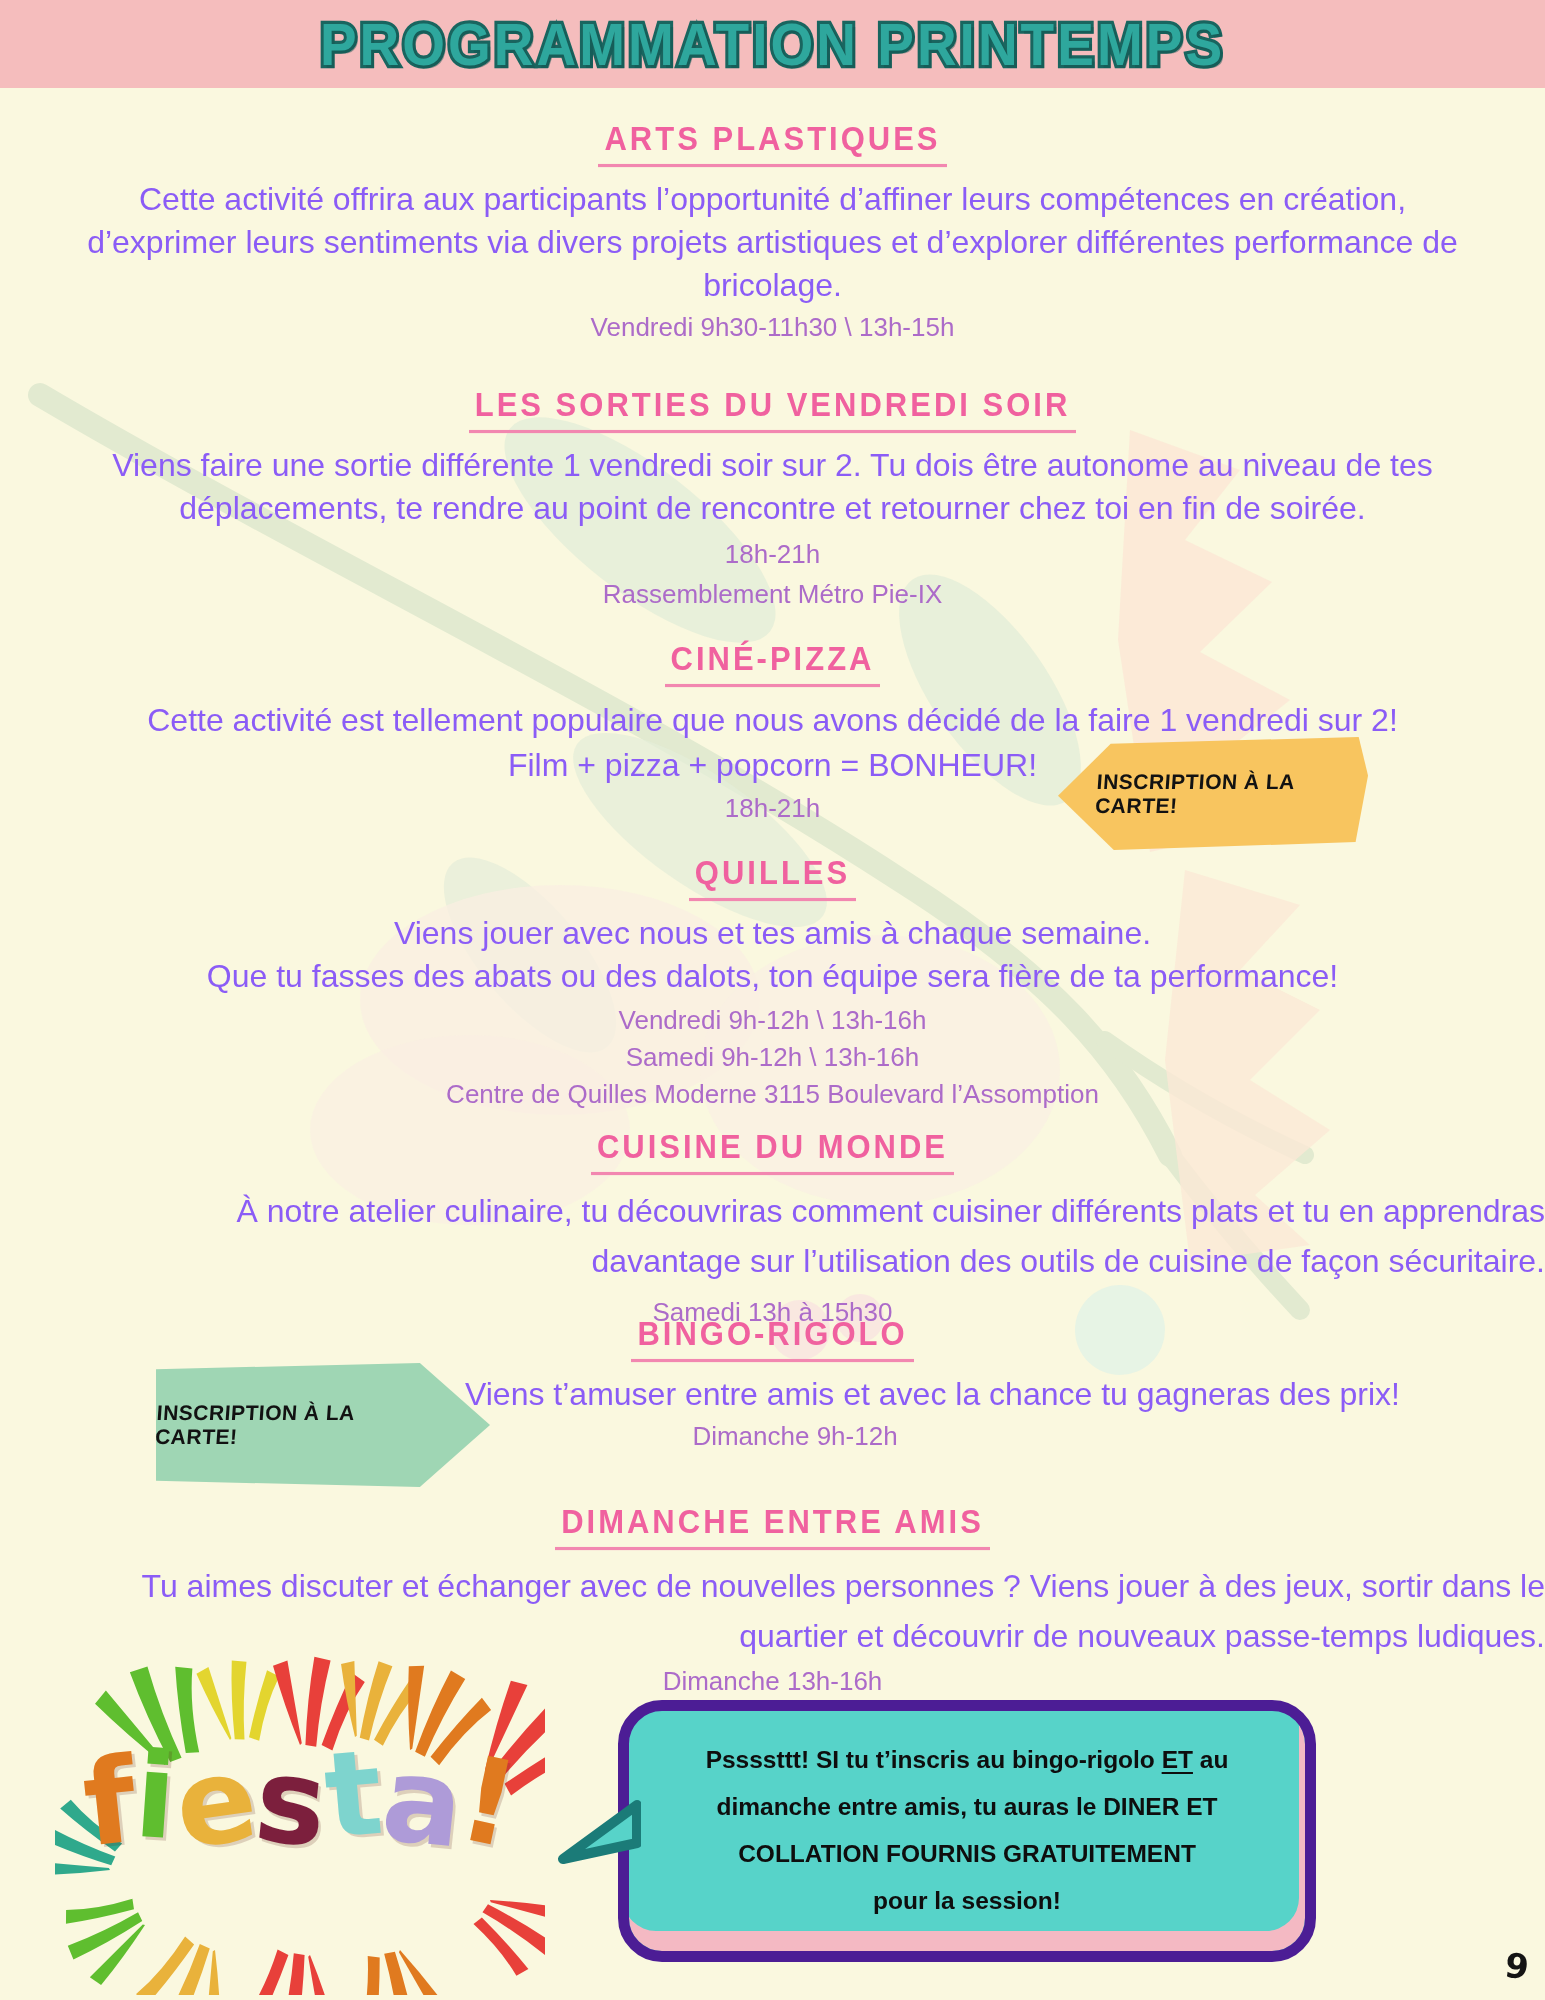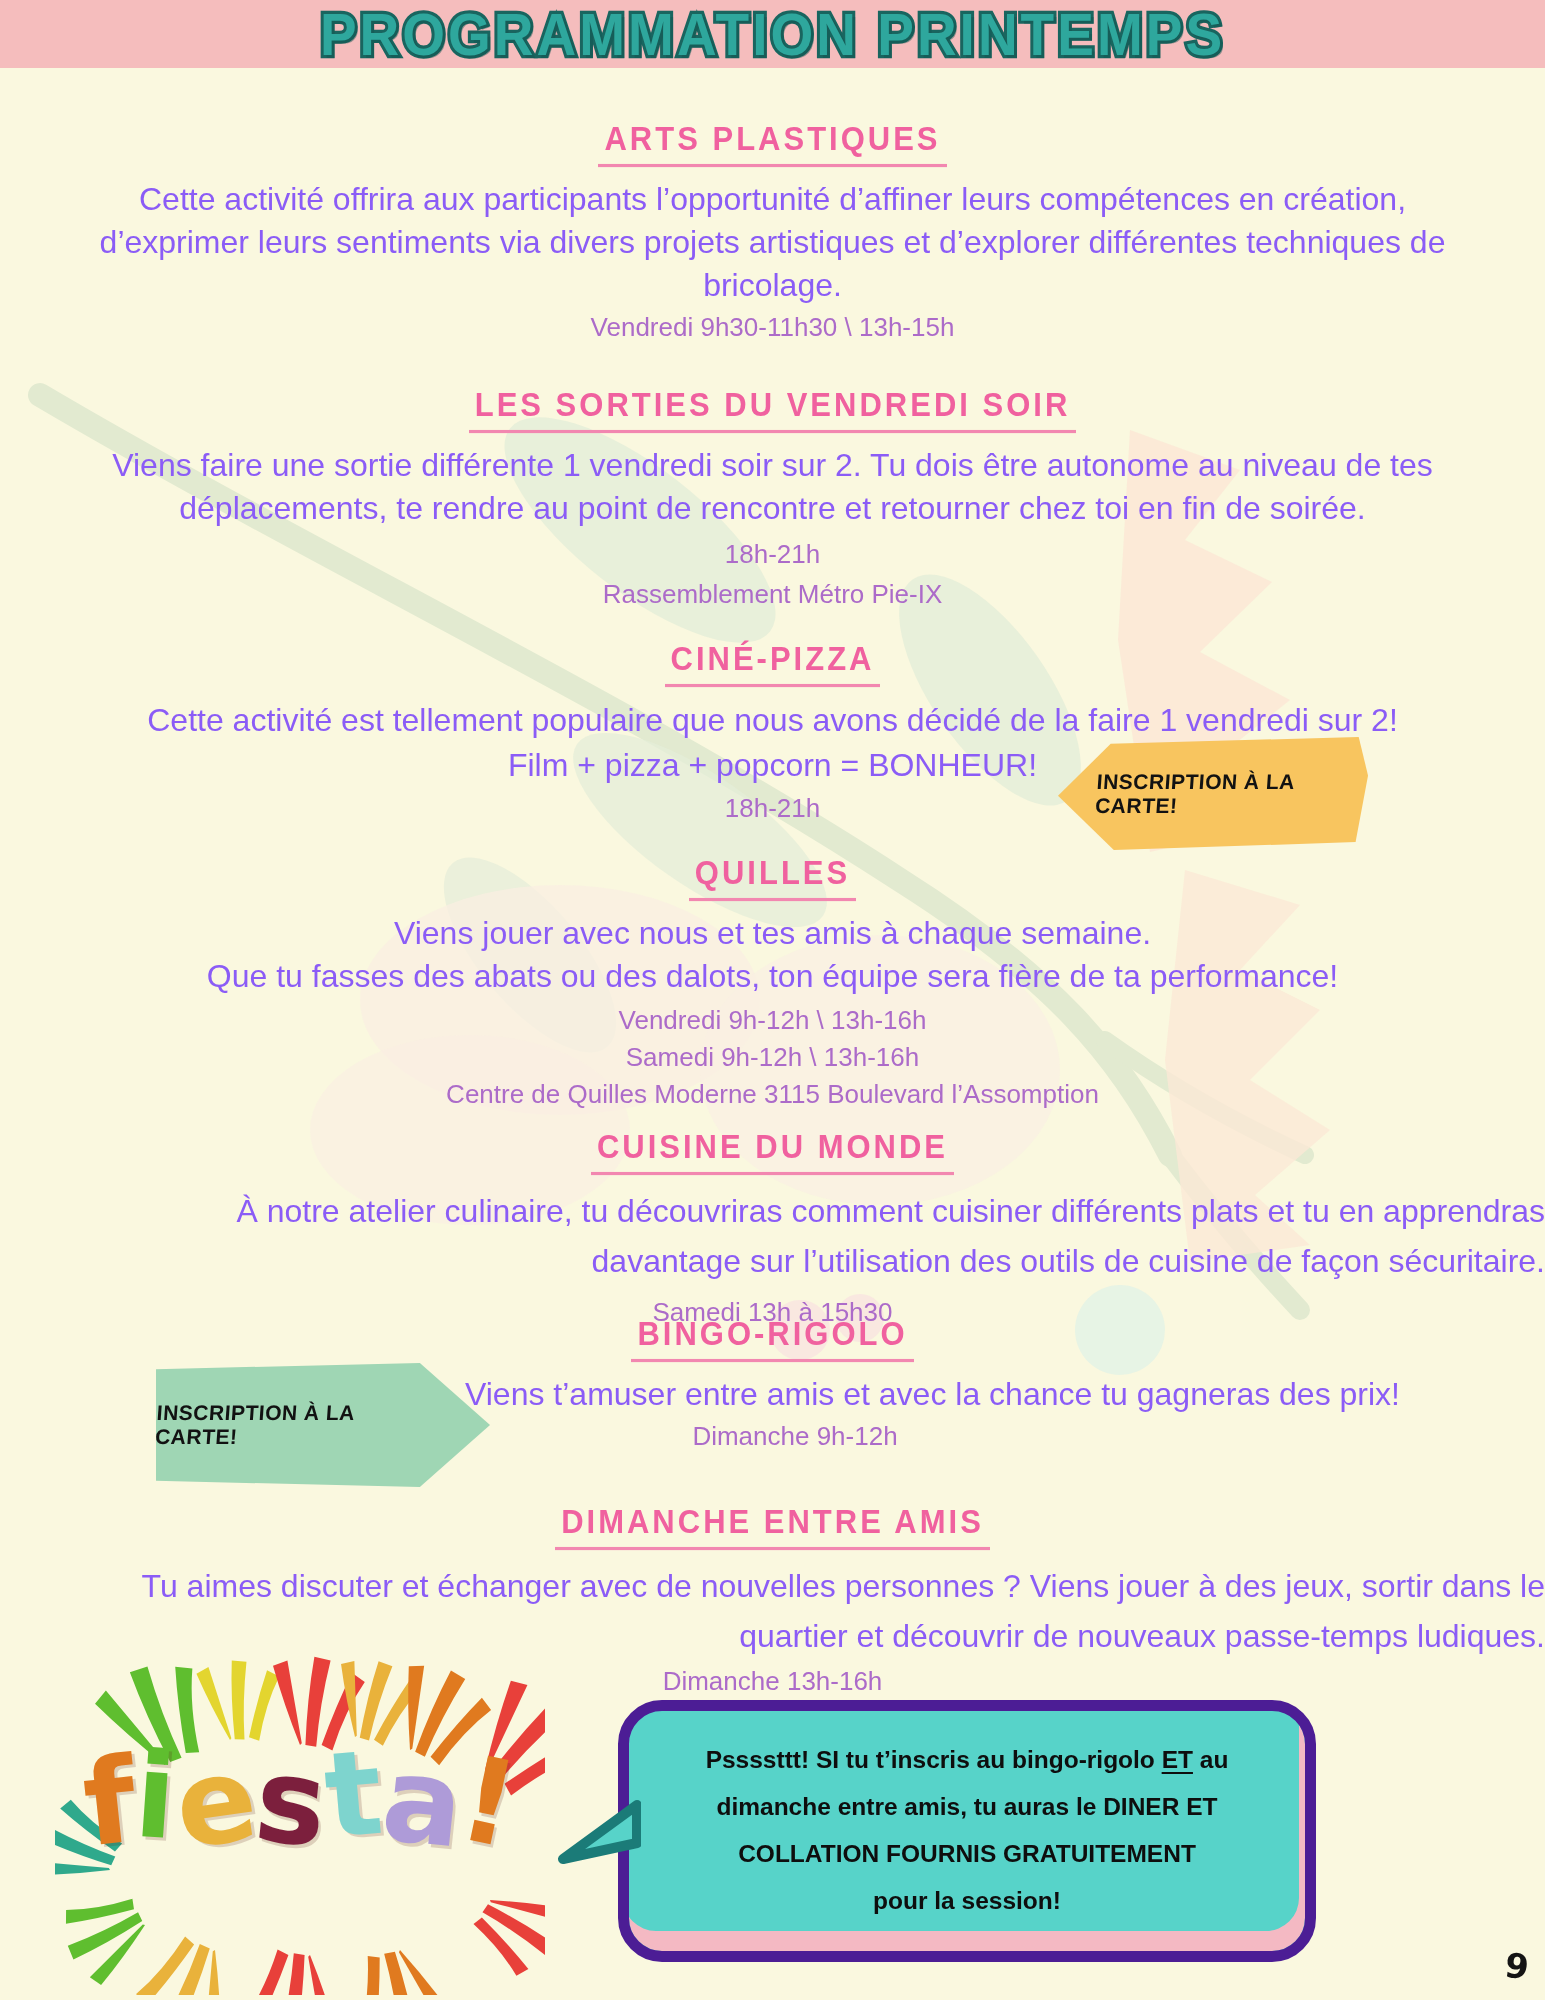--- a/index.html
+++ b/index.html
@@ -5,21 +5,21 @@
   html,body{margin:0;padding:0;background:#888;}
   .page{
     position:relative; width:1545px; height:2000px; overflow:hidden;
     background:#FAF8DF;
     font-family:"Liberation Sans", sans-serif;
   }
   
   .bg-decor{position:absolute;inset:0;pointer-events:none;}
   
   .band{
-    position:absolute;left:0;top:0;width:100%;height:68px;background:#F5BDBD;
+    position:absolute;left:0;top:0;width:100%;height:88px;background:#F5BDBD;
     display:flex;align-items:center;justify-content:center;
   }
   .band-title{
     font-size:55px;font-weight:800;letter-spacing:3px;color:#2EA79D;
     -webkit-text-stroke:6px #19655F;paint-order:stroke fill;
     text-shadow:3px 3px 0 rgba(21,84,80,.45);
     transform:scaleY(1.08);
   }
   
   .section{position:absolute;left:0;right:0;text-align:center;}
@@ -105,21 +105,21 @@
     <circle cx="1120" cy="1330" r="45" fill="#E2F2E6" opacity=".8"></circle>
   </svg>
 
   <div class="band">
     <div class="band-title">PROGRAMMATION PRINTEMPS</div>
   </div>
 
   <div class="section" style="top:122px">
     <div><span class="sec-title">ARTS PLASTIQUES</span></div>
     <div class="body-line">Cette activité offrira aux participants l’opportunité d’affiner leurs compétences en création,</div>
-    <div class="body-line">d’exprimer leurs sentiments via divers projets artistiques et d’explorer différentes techniques de</div>
+    <div class="body-line">d’exprimer leurs sentiments via divers projets artistiques et d’explorer différentes performance de</div>
     <div class="body-line">bricolage.</div>
     <div class="sched-line">Vendredi 9h30-11h30 \ 13h-15h</div>
   </div>
 
   <div class="section" style="top:388px">
     <div><span class="sec-title">LES SORTIES DU VENDREDI SOIR</span></div>
     <div class="body-line">Viens faire une sortie différente 1 vendredi soir sur 2. Tu dois être autonome au niveau de tes</div>
     <div class="body-line">déplacements, te rendre au point de rencontre et retourner chez toi en fin de soirée.</div>
     <div class="sched-line" style="margin-top:4px">18h-21h</div>
     <div class="sched-line">Rassemblement Métro Pie-IX</div>

